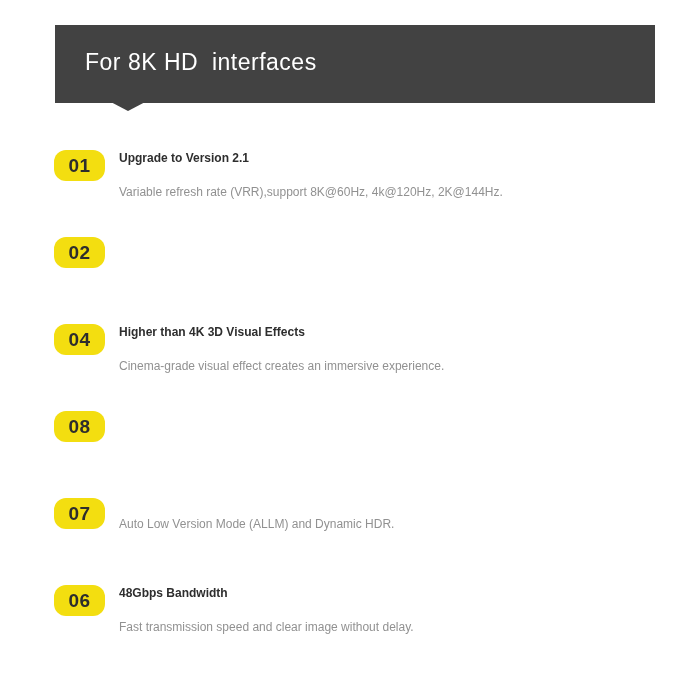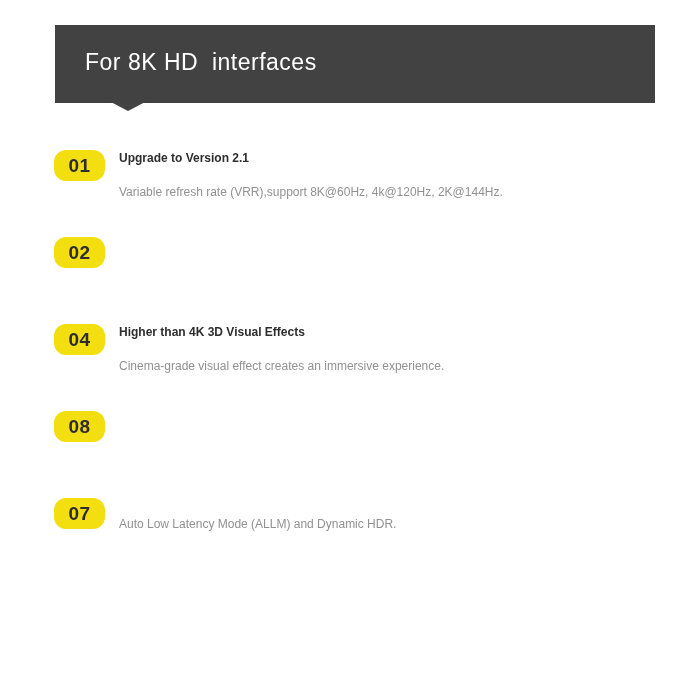--- a/index.html
+++ b/index.html
@@ -119,19 +119,26 @@
       </div>
     </section>
 
     <section class="feature-row">
       <span class="badge">08</span>
     </section>
 
     <section class="feature-row">
       <span class="badge">07</span>
       <div class="feature-text">
-        <p class="feature-desc">Auto Low Latency Mode (ALLM) and Dynamic HDR.</p>
+        <p class="feature-desc">Auto Low Version Mode (ALLM) and Dynamic HDR.</p>
       </div>
     </section>
 
+    <section class="feature-row">
+      <span class="badge">06</span>
+      <div class="feature-text">
+        <h2 class="feature-title">48Gbps Bandwidth</h2>
+        <p class="feature-desc">Fast transmission speed and clear image without delay.</p>
+      </div>
+    </section>
 
   </main>
 </div>
 
 </body></html>

